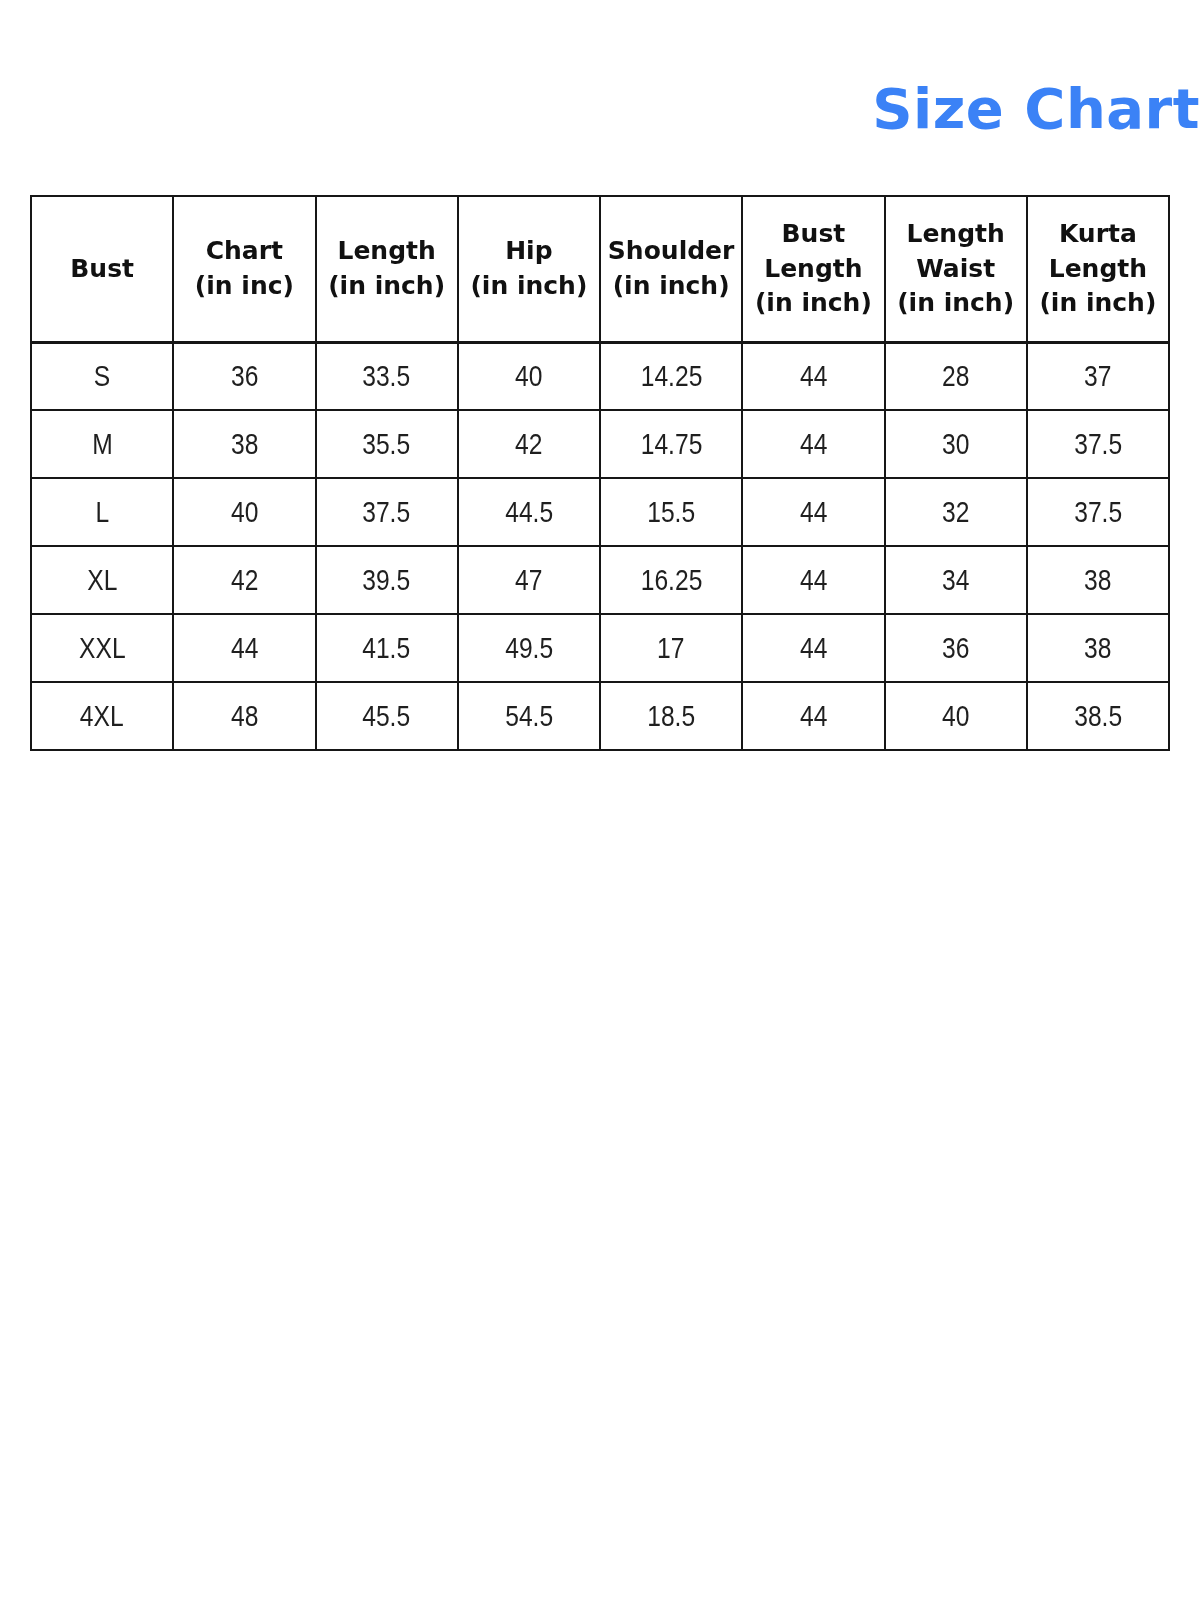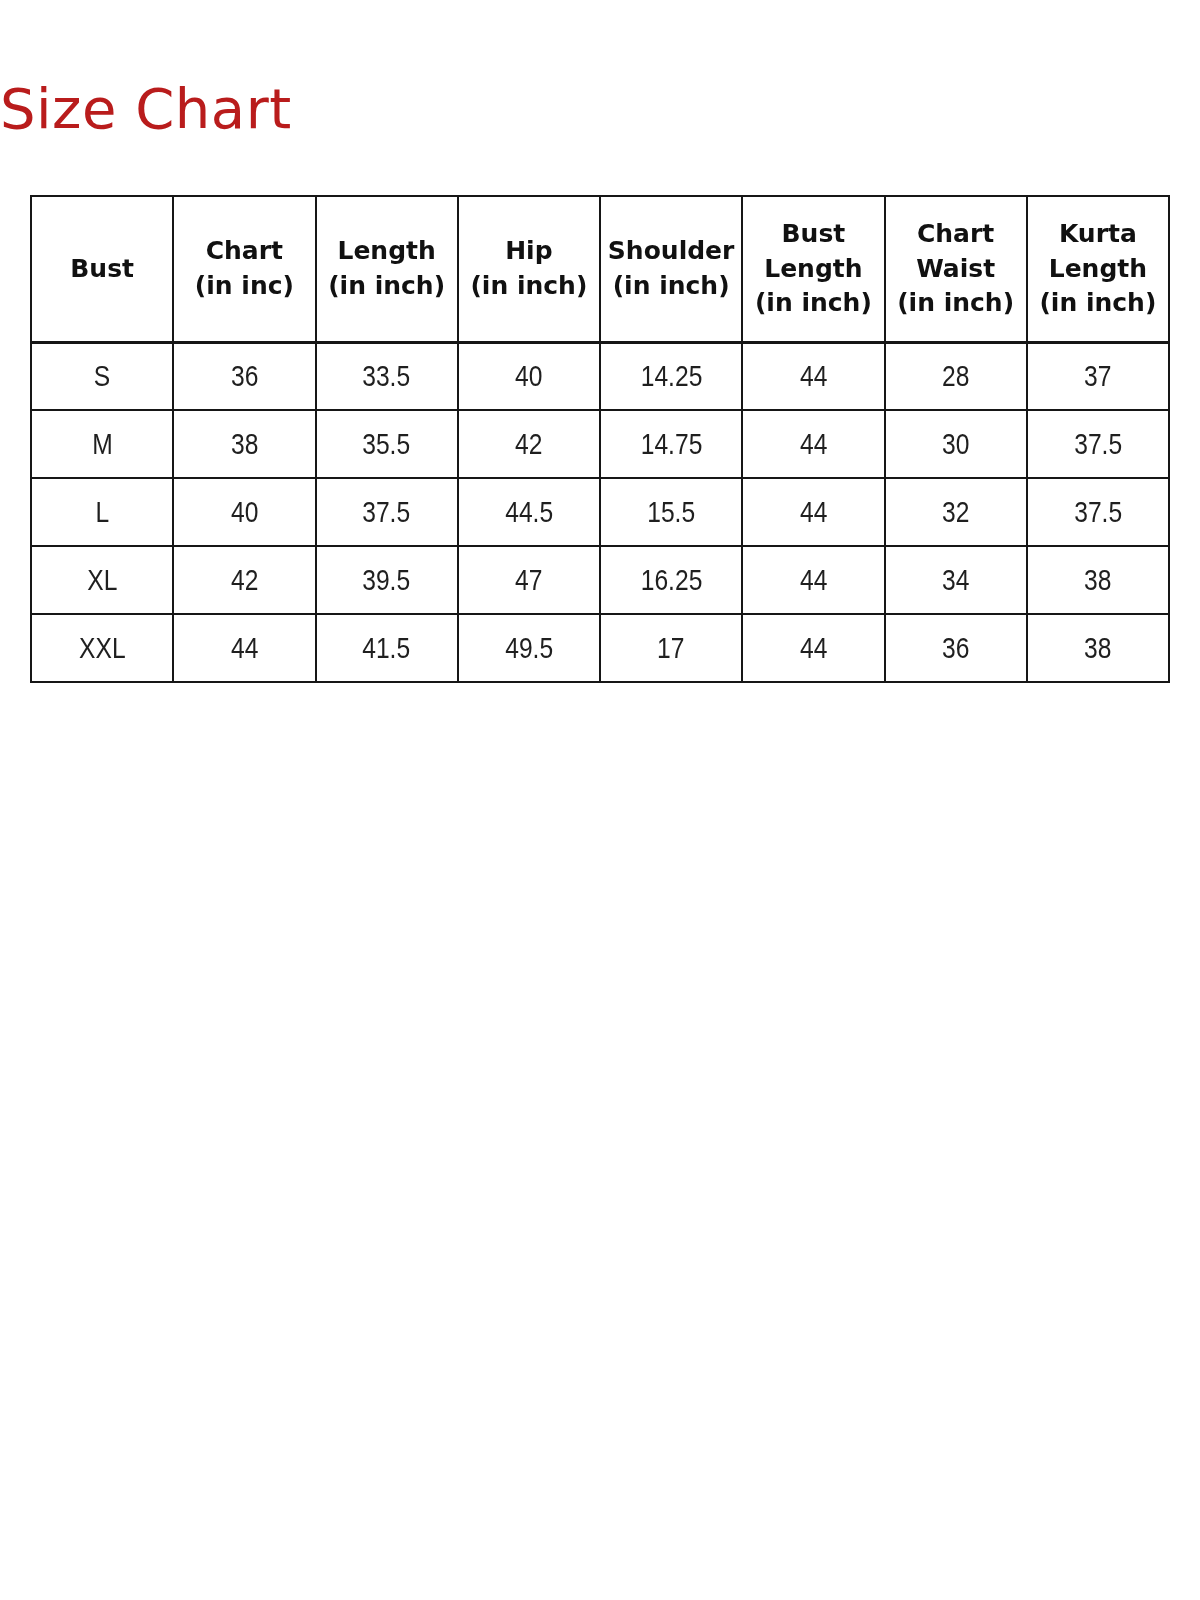--- a/index.html
+++ b/index.html
@@ -9,26 +9,26 @@
   }
   body {
     width: 1200px;
     height: 1600px;
     background: #ffffff;
     font-family: "DejaVu Sans", sans-serif;
     color: #1c1c1c;
   }
   .page-title {
     margin: 75px 0 0 0;
-    text-align: left;
+    text-align: right;
     font-size: 56px;
     line-height: 1.2;
-    font-weight: 400;
+    font-weight: 700;
     letter-spacing: 0.5px;
-    color: #b91c1c;
+    color: #3b82f6;
     font-family: "DejaVu Sans", sans-serif;
   }
   table.size-chart {
     margin: 53px auto 0 auto;
     width: 1140px;
     border-collapse: collapse;
     table-layout: fixed;
   }
   table.size-chart th,
   table.size-chart td {
@@ -95,21 +95,21 @@
         </th>
         <th>
           <span class="hdr-label">Shoulder</span>
           <span class="hdr-unit">(in inch)</span>
         </th>
         <th>
           <span class="hdr-label">Bust Length</span>
           <span class="hdr-unit">(in inch)</span>
         </th>
         <th>
-          <span class="hdr-label">Chart Waist</span>
+          <span class="hdr-label">Length Waist</span>
           <span class="hdr-unit">(in inch)</span>
         </th>
         <th>
           <span class="hdr-label">Kurta Length</span>
           <span class="hdr-unit">(in inch)</span>
         </th>
       </tr>
     </thead>
     <tbody>
       <tr>
@@ -155,16 +155,26 @@
       <tr>
         <td><span class="cell-val">XXL</span></td>
         <td><span class="cell-val">44</span></td>
         <td><span class="cell-val">41.5</span></td>
         <td><span class="cell-val">49.5</span></td>
         <td><span class="cell-val">17</span></td>
         <td><span class="cell-val">44</span></td>
         <td><span class="cell-val">36</span></td>
         <td><span class="cell-val">38</span></td>
       </tr>
+      <tr>
+        <td><span class="cell-val">4XL</span></td>
+        <td><span class="cell-val">48</span></td>
+        <td><span class="cell-val">45.5</span></td>
+        <td><span class="cell-val">54.5</span></td>
+        <td><span class="cell-val">18.5</span></td>
+        <td><span class="cell-val">44</span></td>
+        <td><span class="cell-val">40</span></td>
+        <td><span class="cell-val">38.5</span></td>
+      </tr>
     </tbody>
   </table>
 
 </main>
 
 </body></html>

